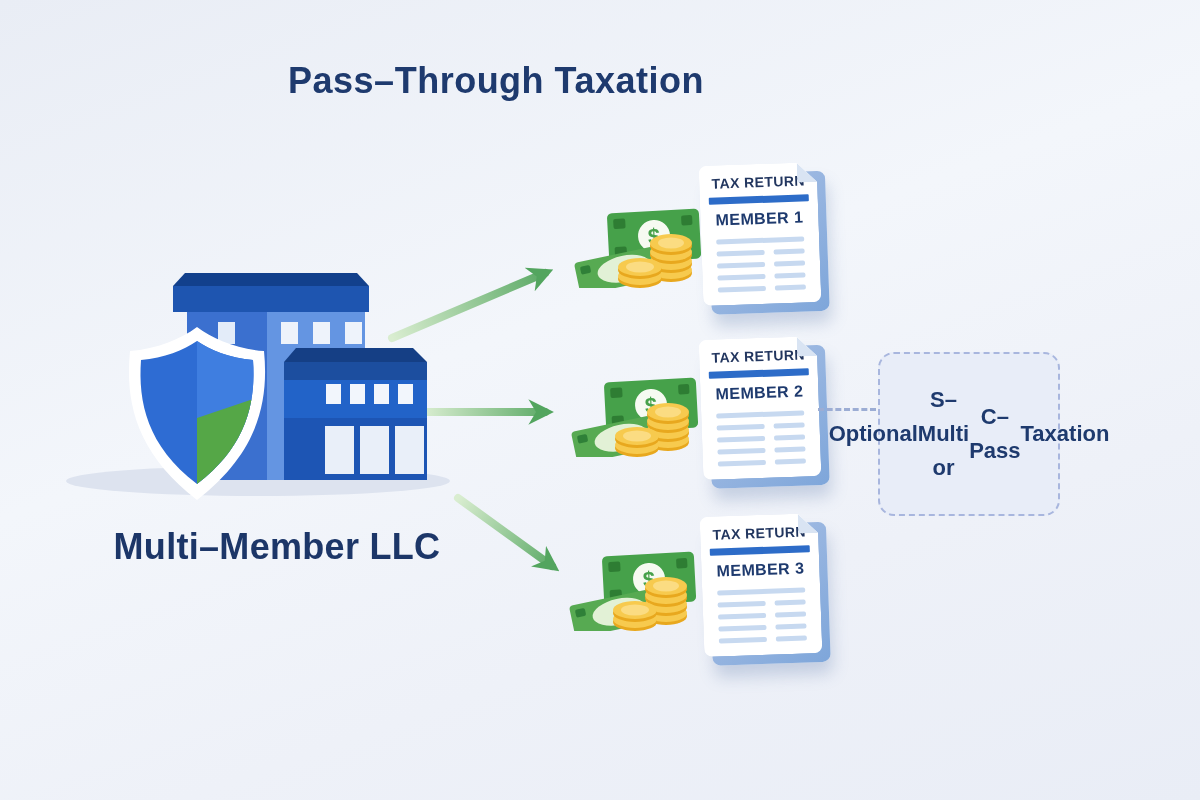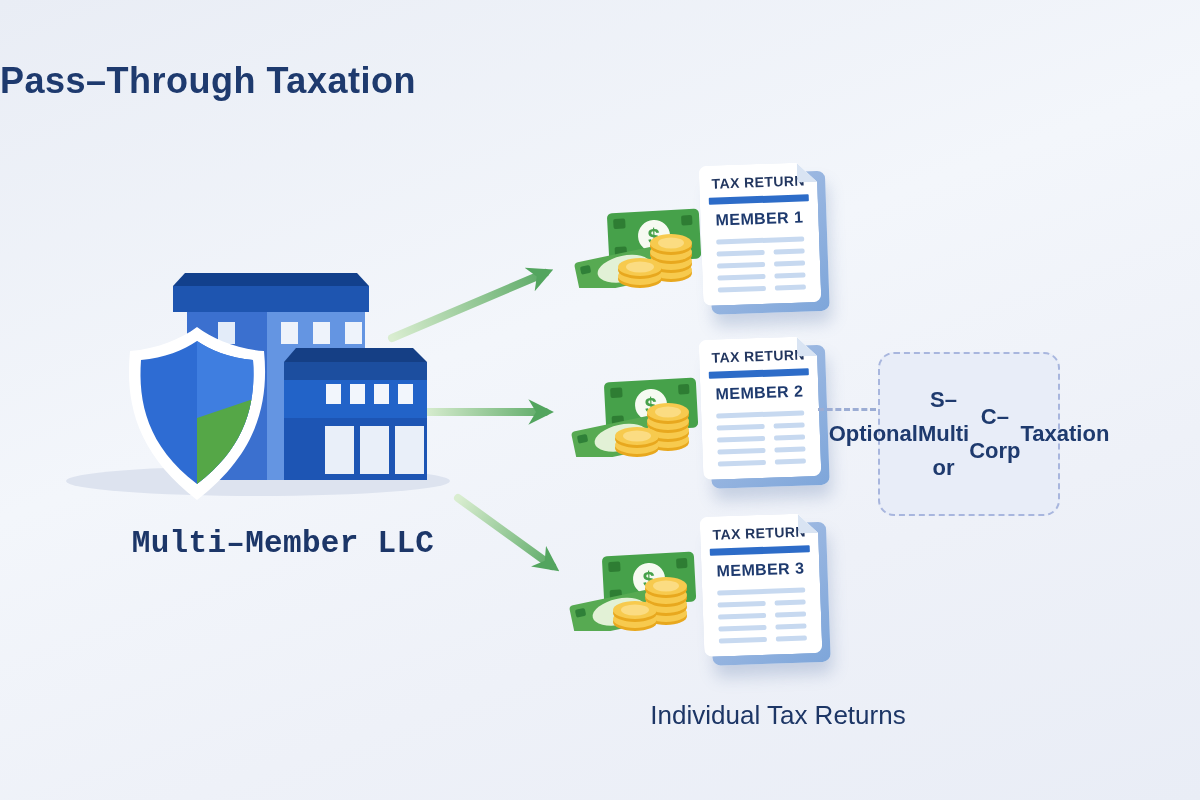--- a/index.html
+++ b/index.html
@@ -3,26 +3,26 @@
 <meta charset="utf-8">
 <style>
   html,body{margin:0;padding:0;}
   body{font-family:"Liberation Sans", sans-serif;}
   #stage{
     position:relative;width:1200px;height:800px;overflow:hidden;
     background:linear-gradient(160deg,#e9edf5 0%,#f3f6fb 42%,#eef1f8 70%,#e9edf6 100%);
   }
   .abs{position:absolute;}
   #main-title{
-    left:0;top:60px;width:992px;text-align:left;
+    left:0;top:60px;width:992px;text-align:center;
     font-size:36px;font-weight:700;color:#1e3a6e;letter-spacing:.5px;
   }
   #llc-label{
-    left:73px;top:526px;width:420px;text-align:center;
-    font-size:31px;font-weight:700;color:#1c3668;letter-spacing:.3px;font-family:Liberation Mono, monospace;
+    left:67px;top:526px;width:420px;text-align:center;
+    font-size:36px;font-weight:700;color:#1c3668;letter-spacing:.3px;
   }
   #footer-label{
     left:578px;top:700px;width:400px;text-align:center;
     font-size:26px;font-weight:500;color:#1d3666;
   }
   
   .doc{width:118px;height:140px;transform:rotate(-2deg);}
   .doc-shadow{
     position:absolute;left:8px;top:9px;width:118px;height:140px;border-radius:8px;
     background:linear-gradient(135deg,#aec3e6,#7ea6da);
@@ -260,19 +260,18 @@
       <use href="#money-sym"></use>
     </svg>
   <svg class="abs" style="left:563px;top:546px;" width="135" height="85">
       <use href="#money-sym"></use>
     </svg>
 
   <div id="dashed-connector" class="abs"></div>
   <div id="election-box" class="abs">
     <div class="election-line">Optional</div>
     <div class="election-line">S–Multi or</div>
-    <div class="election-line">C–Corp</div>
+    <div class="election-line">C–Pass</div>
     <div class="election-line">Taxation</div>
   </div>
 
-  <div id="footer-label" class="abs">Individual Tax Returns</div>
 
 </div>
 
 </body></html>

